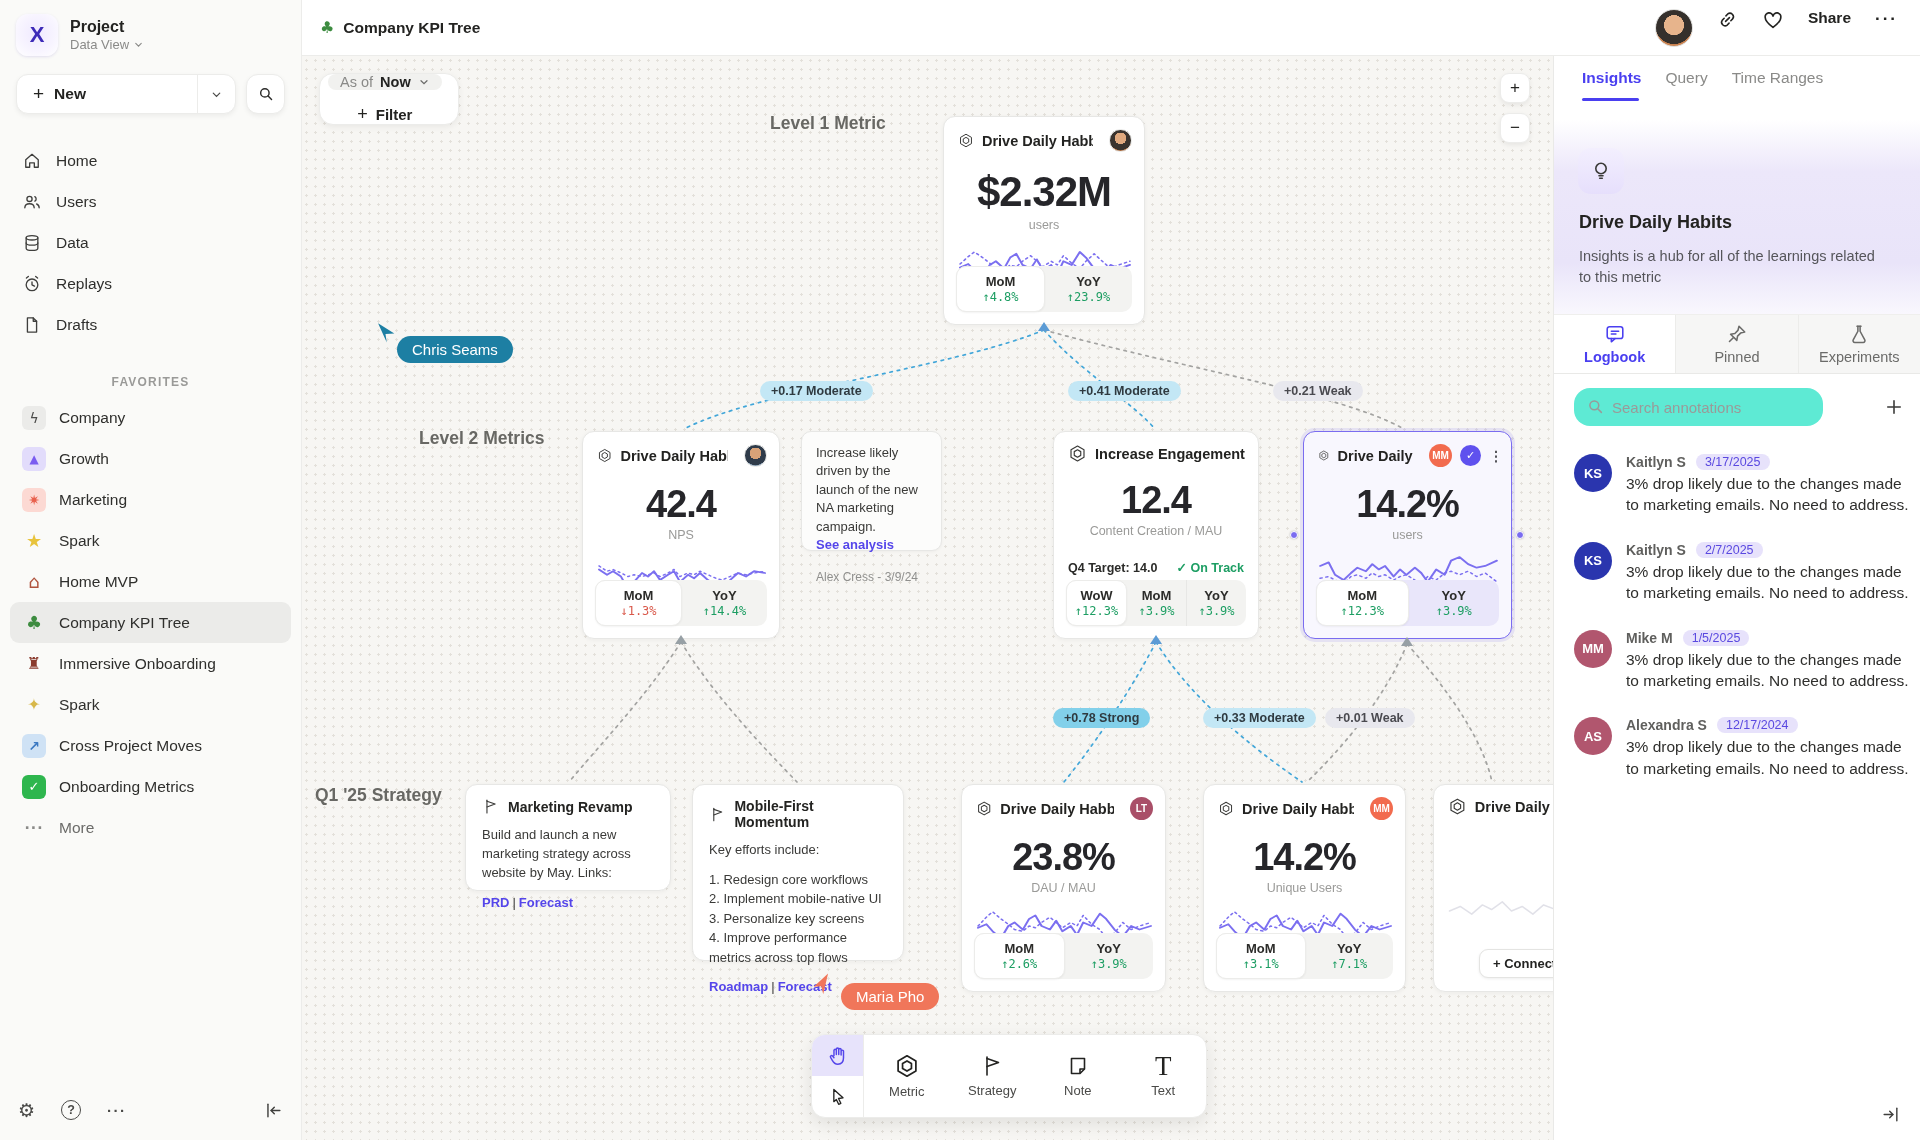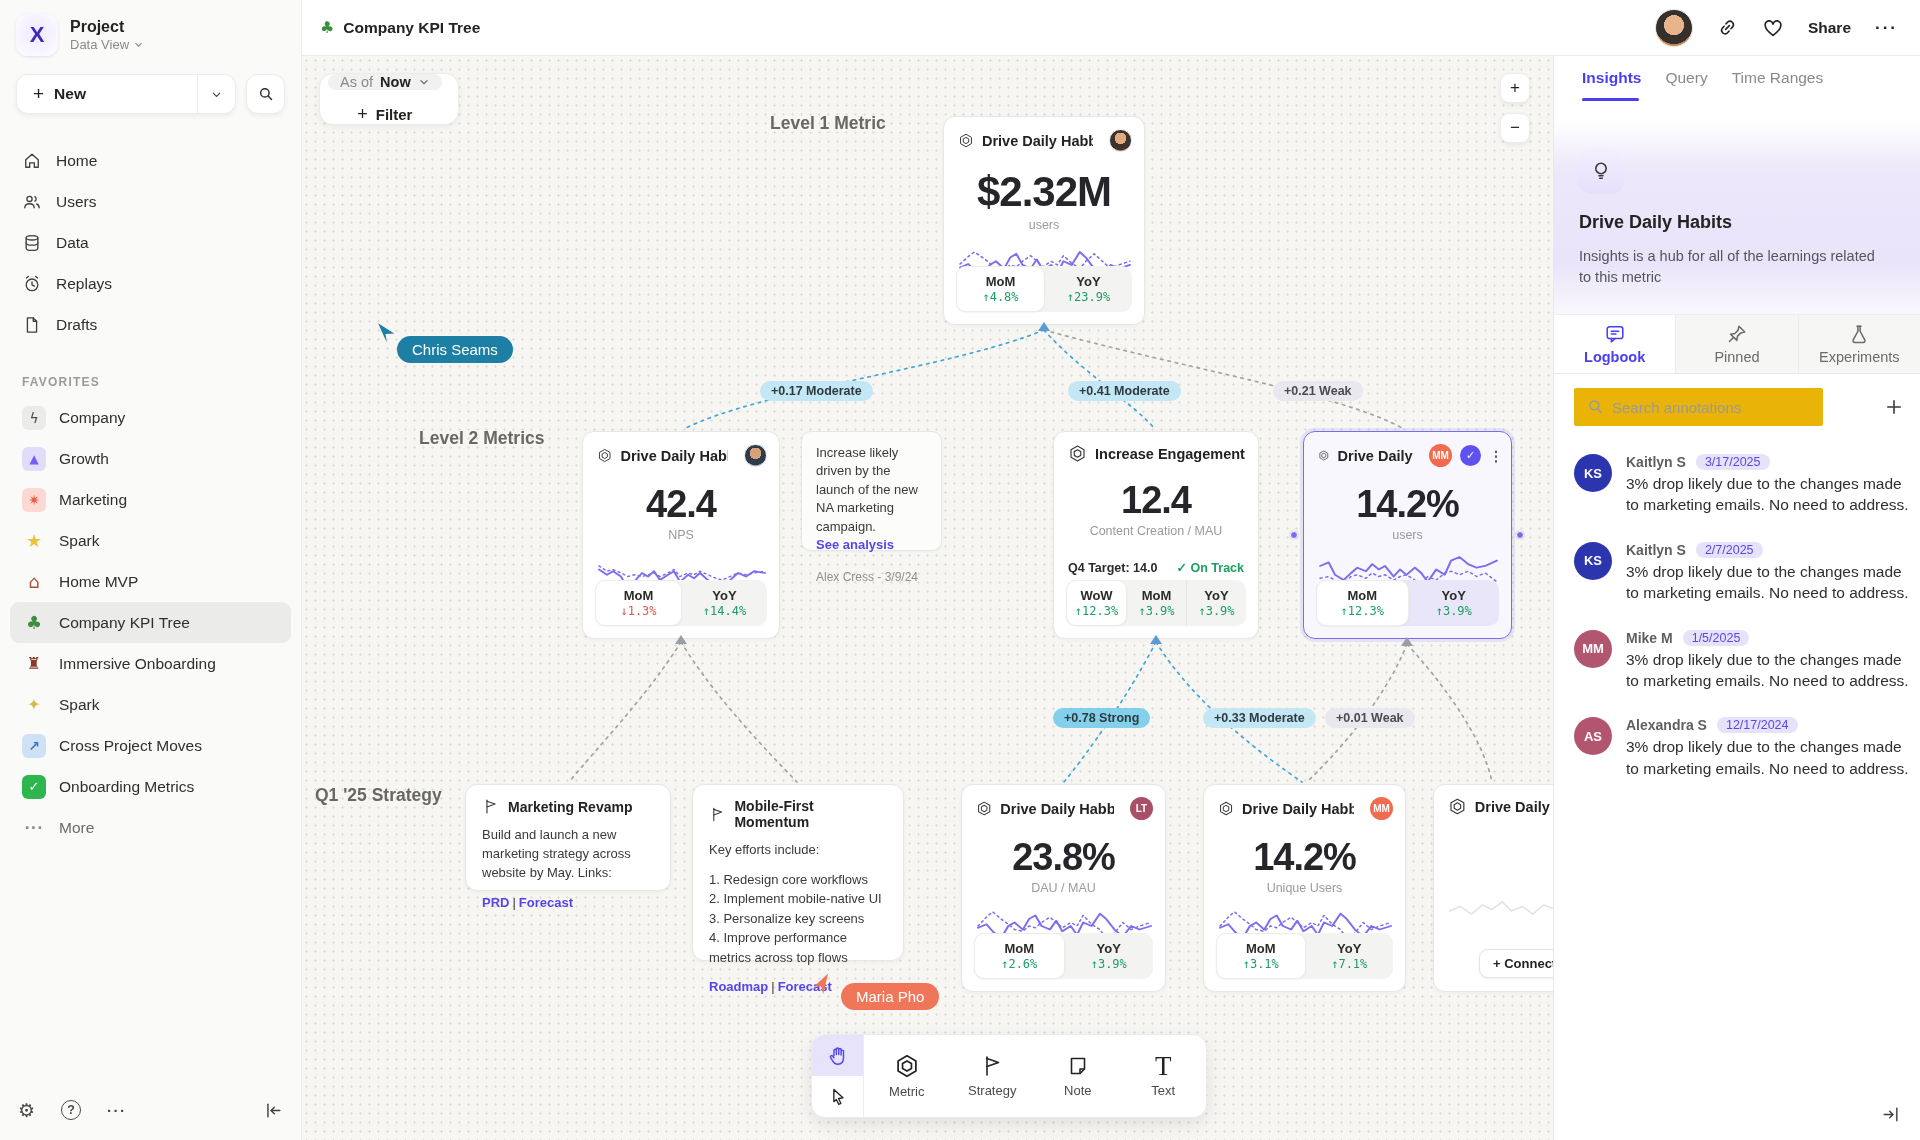--- a/index.html
+++ b/index.html
@@ -13,21 +13,21 @@
   .proj-name { font-size:16px; font-weight:bold; color:#232321; }
   .proj-view { font-size:13px; color:#8a8a88; display:flex; align-items:center; gap:4px; margin-top:1px; }
   .sb-newrow { display:flex; gap:10px; padding:12px 16px 4px; }
   .new-btn { flex:0 0 auto; width:220px; height:40px; background:#fff; border:1px solid #ececea; border-radius:12px; box-shadow:0 2px 5px rgba(0,0,0,.06); display:flex; align-items:center; font-size:15.5px; font-weight:bold; color:#232321; }
   .new-btn .plus { font-size:19px; font-weight:normal; padding:0 10px 0 16px; color:#232321;}
   .new-btn .split { margin-left:auto; display:flex; align-items:center; height:100%; border-left:1px solid #ececea; padding:0 12px; }
   .sb-search-btn { width:40px; height:40px; background:#fff; border:1px solid #ececea; border-radius:12px; box-shadow:0 2px 5px rgba(0,0,0,.06); display:flex; align-items:center; justify-content:center; }
   .sb-nav { padding:22px 10px 0; }
   .sb-item { display:flex; align-items:center; gap:14px; height:41px; padding:0 12px; border-radius:9px; font-size:15.5px; color:#2f2f2d; }
   .sb-item svg { flex:0 0 20px; }
-  .fav-hdr { padding:30px 22px 8px; font-size:12px; letter-spacing:1.2px; color:#9a9a98; font-weight:bold; }
+  .fav-hdr { padding:30px 22px 8px; font-size:12px; letter-spacing:1.2px; color:#9a9a98; font-weight:bold;text-align:center; }
   .fav-list { padding:0 10px; }
   .fav-item { display:flex; align-items:center; gap:13px; height:41px; padding:0 12px; border-radius:9px; font-size:15.5px; color:#2f2f2d; }
   .fav-item.selected { background:#ebebe9; }
   .fav-ic { width:24px; height:24px; border-radius:6px; display:flex; align-items:center; justify-content:center; font-size:14px; font-family:"DejaVu Sans", sans-serif; flex:0 0 24px; }
   .ic-bolt { background:#ebebe9; color:#4a4a48; }
   .ic-rocket { background:#e2dcfb; color:#7a5cf0; font-size:12px; }
   .ic-paint { background:#fcd9d3; color:#e8604c; }
   .ic-star { color:#e8c33c; font-size:18px; }
   .ic-house { color:#b0543f; font-size:18px; }
   .ic-tree { color:#3d8c40; font-size:18px; }
@@ -40,21 +40,21 @@
   .sb-bottom .gear { font-family:"DejaVu Sans", sans-serif; font-size:19px; color:#4a4a48; }
   .help-circ { width:20px; height:20px; border:1.6px solid #4a4a48; border-radius:50%; font-size:12.5px; font-weight:bold; color:#4a4a48; display:flex; align-items:center; justify-content:center; }
   .dots { color:#4a4a48; font-weight:bold; font-size:15px; letter-spacing:1.5px; }
   .sb-collapse { margin-left:auto; }
 
   
   .main { position:absolute; left:302px; top:0; width:1618px; height:1140px; }
   .topbar { height:56px; background:#fff; border-bottom:1px solid #ececea; display:flex; align-items:center; padding:0 22px 0 18px; }
   .tb-title { display:flex; align-items:center; gap:9px; font-size:15.5px; font-weight:bold; color:#232321; }
   .tb-tree { font-family:"DejaVu Sans", sans-serif; color:#3d8c40; font-size:16px; }
-  .tb-right { margin-left:auto; display:flex; align-items:center; gap:24px; }
+  .tb-right { margin-left:auto; display:flex; align-items:flex-start; gap:24px; }
   .tb-avatar { width:38px; height:38px; border-radius:50%; background:radial-gradient(circle at 50% 42%, #e7b48c 0 36%, #35302c 37% 68%, #c9814f 69%); border:1px solid #e0e0de; }
   .tb-share { font-size:15.5px; font-weight:bold; color:#232321; }
   .tb-dots { font-size:17px; font-weight:bold; color:#232321; letter-spacing:2px; }
 
   .content { position:absolute; top:56px; left:0; right:0; bottom:0; display:flex; }
 
   
   .canvas { position:relative; width:1251px; height:1084px; overflow:hidden; background-color:#f7f6f3; background-image:radial-gradient(#e3e0da 1px, rgba(0,0,0,0) 1.2px); background-size:9px 9px; }
   .edges { position:absolute; left:0; top:0; pointer-events:none; }
   .row-label { position:absolute; font-size:17.5px; font-weight:bold; color:#686864; white-space:nowrap; }
@@ -146,21 +146,21 @@
   .ptab.active::after { content:""; position:absolute; left:0; right:2px; bottom:0; height:3px; border-radius:2px; background:#4a3ff0; }
   .pgrad { position:absolute; left:0; right:0; top:64px; height:198px; background:linear-gradient(180deg, rgba(236,231,251,0) 0%, #ece7fa 26%, #e9e4f9 72%, rgba(236,231,251,.25) 100%); }
   .bulb-box { position:absolute; left:24px; top:92px; width:46px; height:46px; border-radius:13px; background:linear-gradient(180deg,#f3effe,#e6dffc); display:flex; align-items:center; justify-content:center; }
   .ptitle { position:absolute; left:25px; top:156px; font-size:18px; font-weight:bold; color:#232321; }
   .pdesc { position:absolute; left:25px; top:190px; width:300px; font-size:14.5px; line-height:1.45; color:#55555a; }
   .subtabs { position:absolute; left:0; right:0; top:258px; height:60px; display:flex; background:#f6f6f5; border-top:1px solid #efefed; border-bottom:1px solid #e9e9e7; }
   .subtab { flex:1; display:flex; flex-direction:column; align-items:center; justify-content:center; gap:4px; font-size:14.5px; color:#6b6b69; border-left:1px solid #ececea; }
   .subtab:first-child { border-left:none; }
   .subtab.active { background:#fff; color:#4a3ff0; font-weight:bold; }
   .searchrow { position:absolute; left:20px; right:16px; top:332px; display:flex; align-items:center; gap:12px; }
-  .pan-search { flex:1; height:38px; background:#eab308; border:none; outline:none; border-radius:2px; padding:0 12px 0 38px; font-size:15px; color:#2b2b29; font-family:"Liberation Sans", sans-serif; }
+  .pan-search { flex:1; height:38px; background:#5eead4; border:none; outline:none; border-radius:16px; padding:0 12px 0 38px; font-size:15px; color:#2b2b29; font-family:"Liberation Sans", sans-serif; }
   .pan-search::placeholder { color:#9a9a98; }
   .search-glyph { position:absolute; left:12px; top:9px; }
   .annos { position:absolute; left:20px; right:14px; top:398px; }
   .anno { display:flex; gap:14px; margin-bottom:26px; }
   .anno-av { width:38px; height:38px; border-radius:50%; color:#fff; font-size:13px; font-weight:bold; display:flex; align-items:center; justify-content:center; flex:0 0 38px;text-align:center; }
   .a-ks { background:#2a35ae; }
   .a-mm { background:#b1566e; }
   .a-as { background:#b1566e; }
   .anno-top { display:flex; align-items:center; gap:10px; }
   .anno-name { font-size:14px; color:#5f5f5d; font-weight:bold; }

